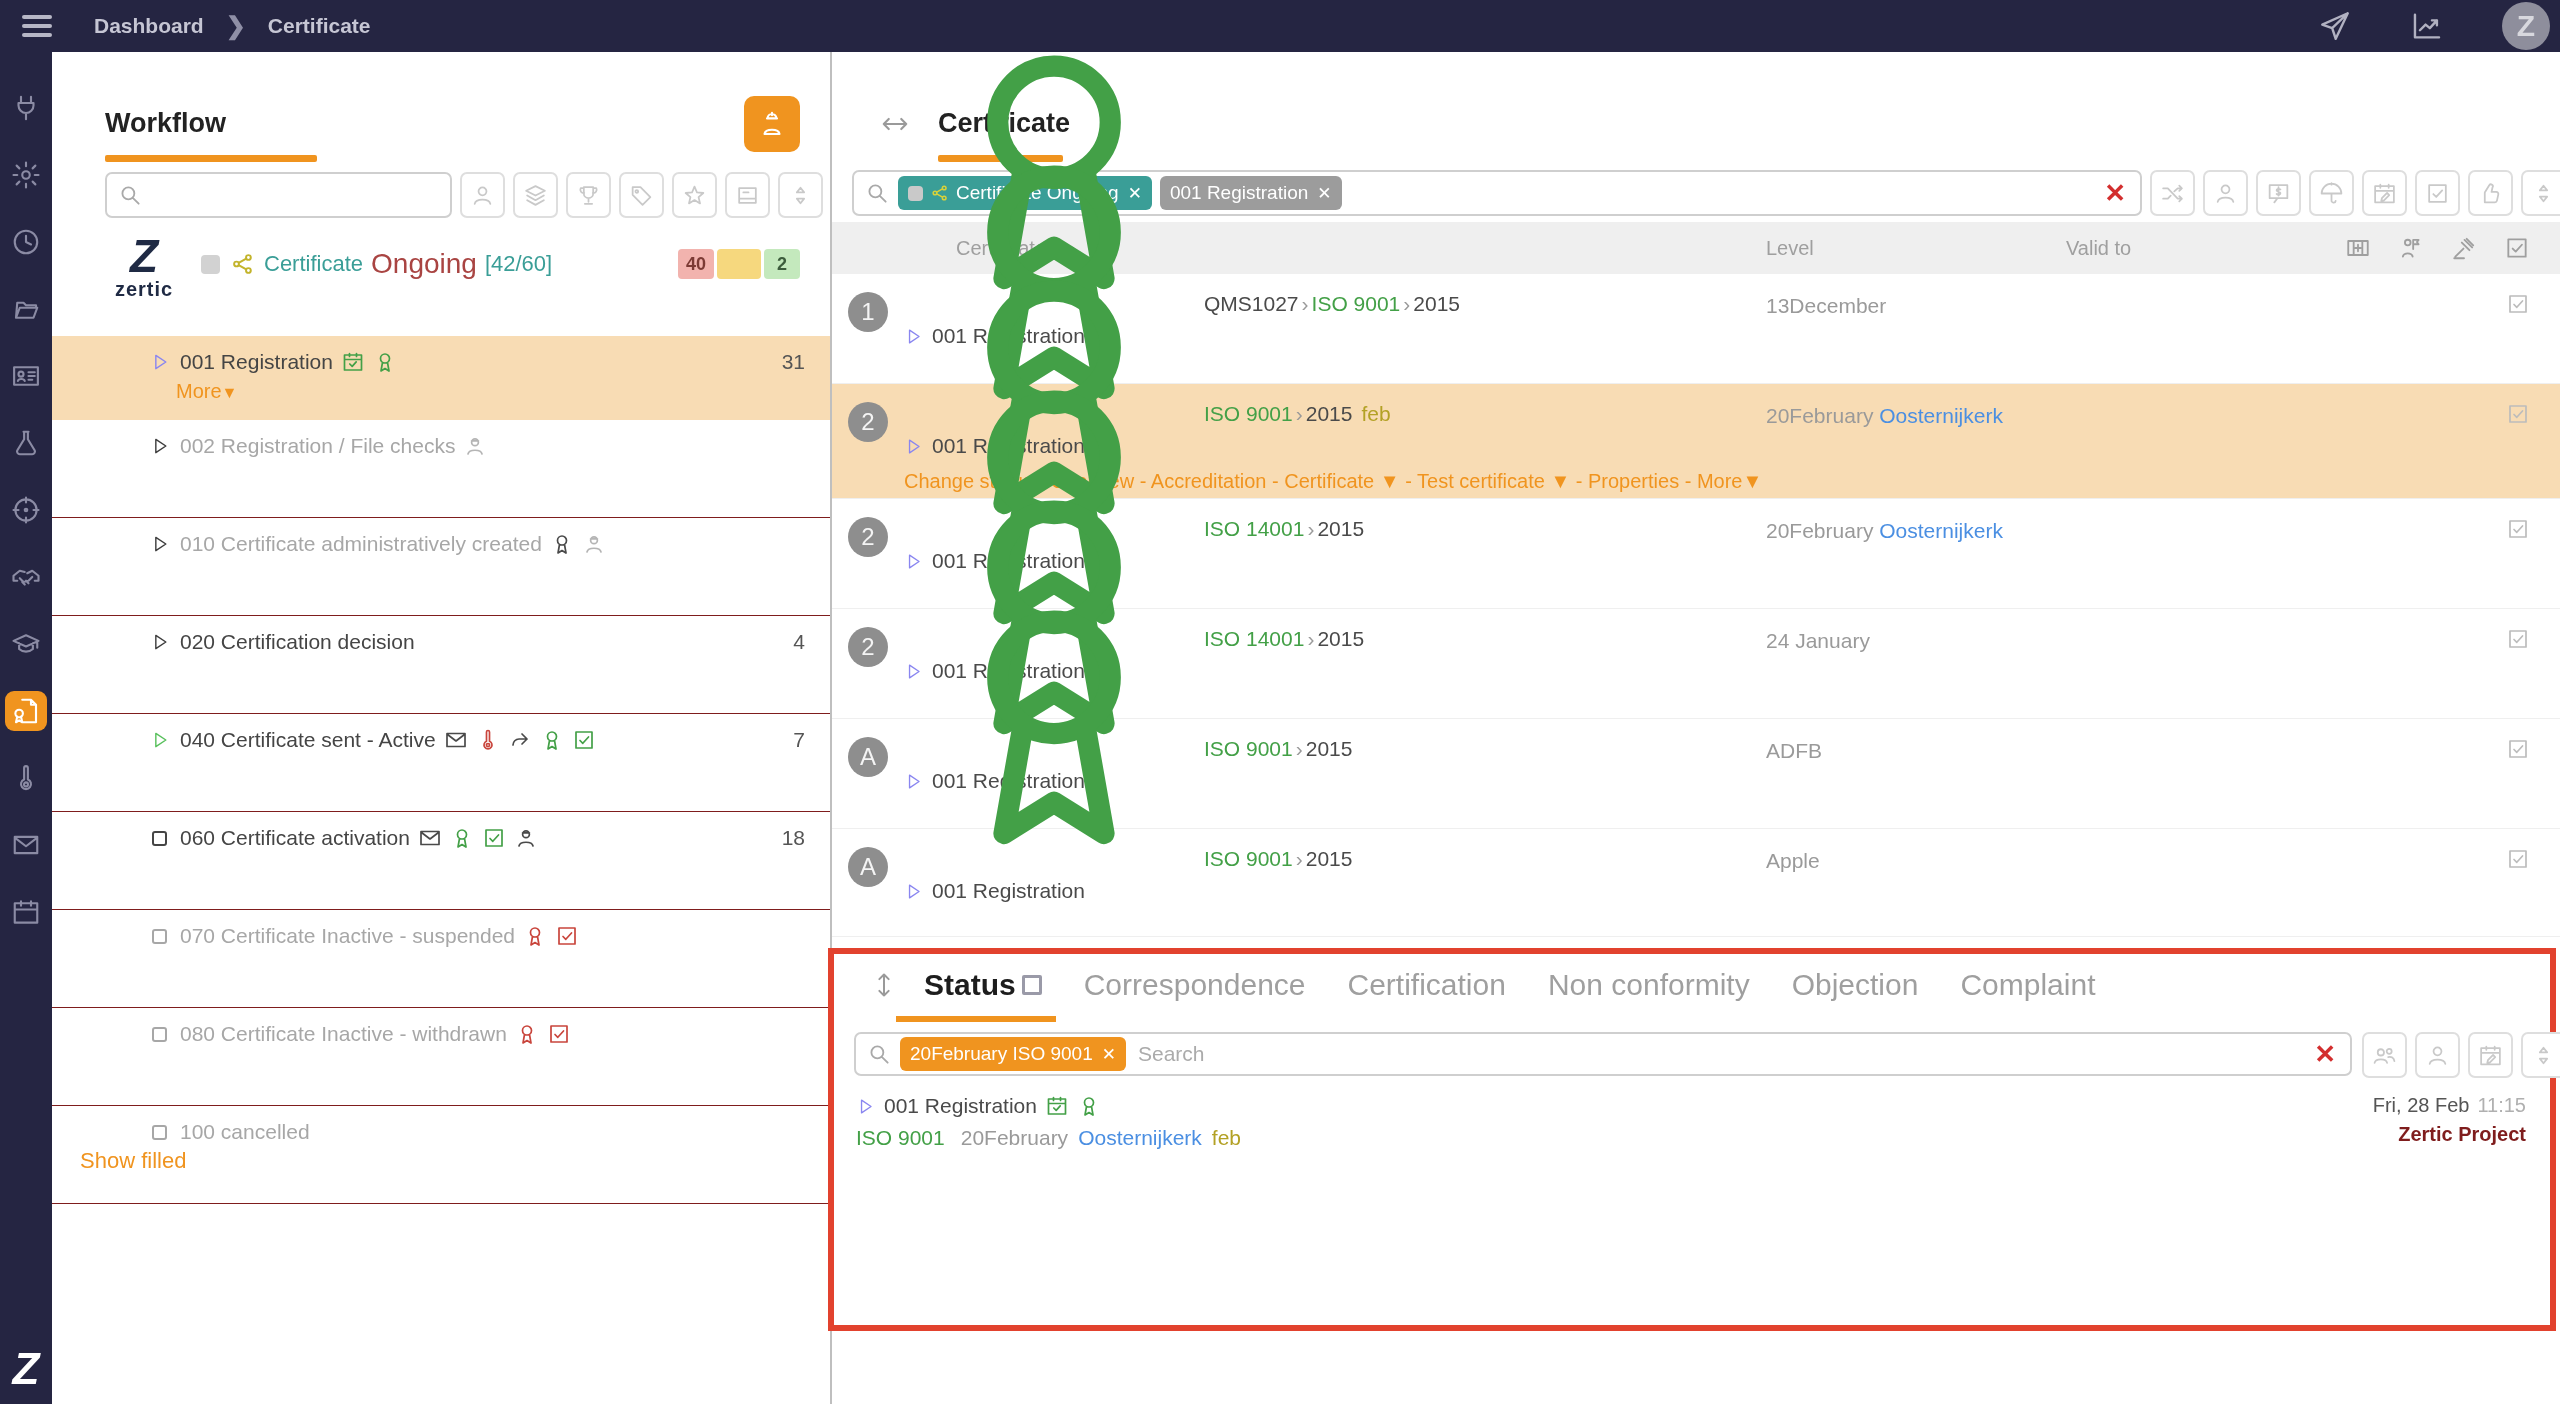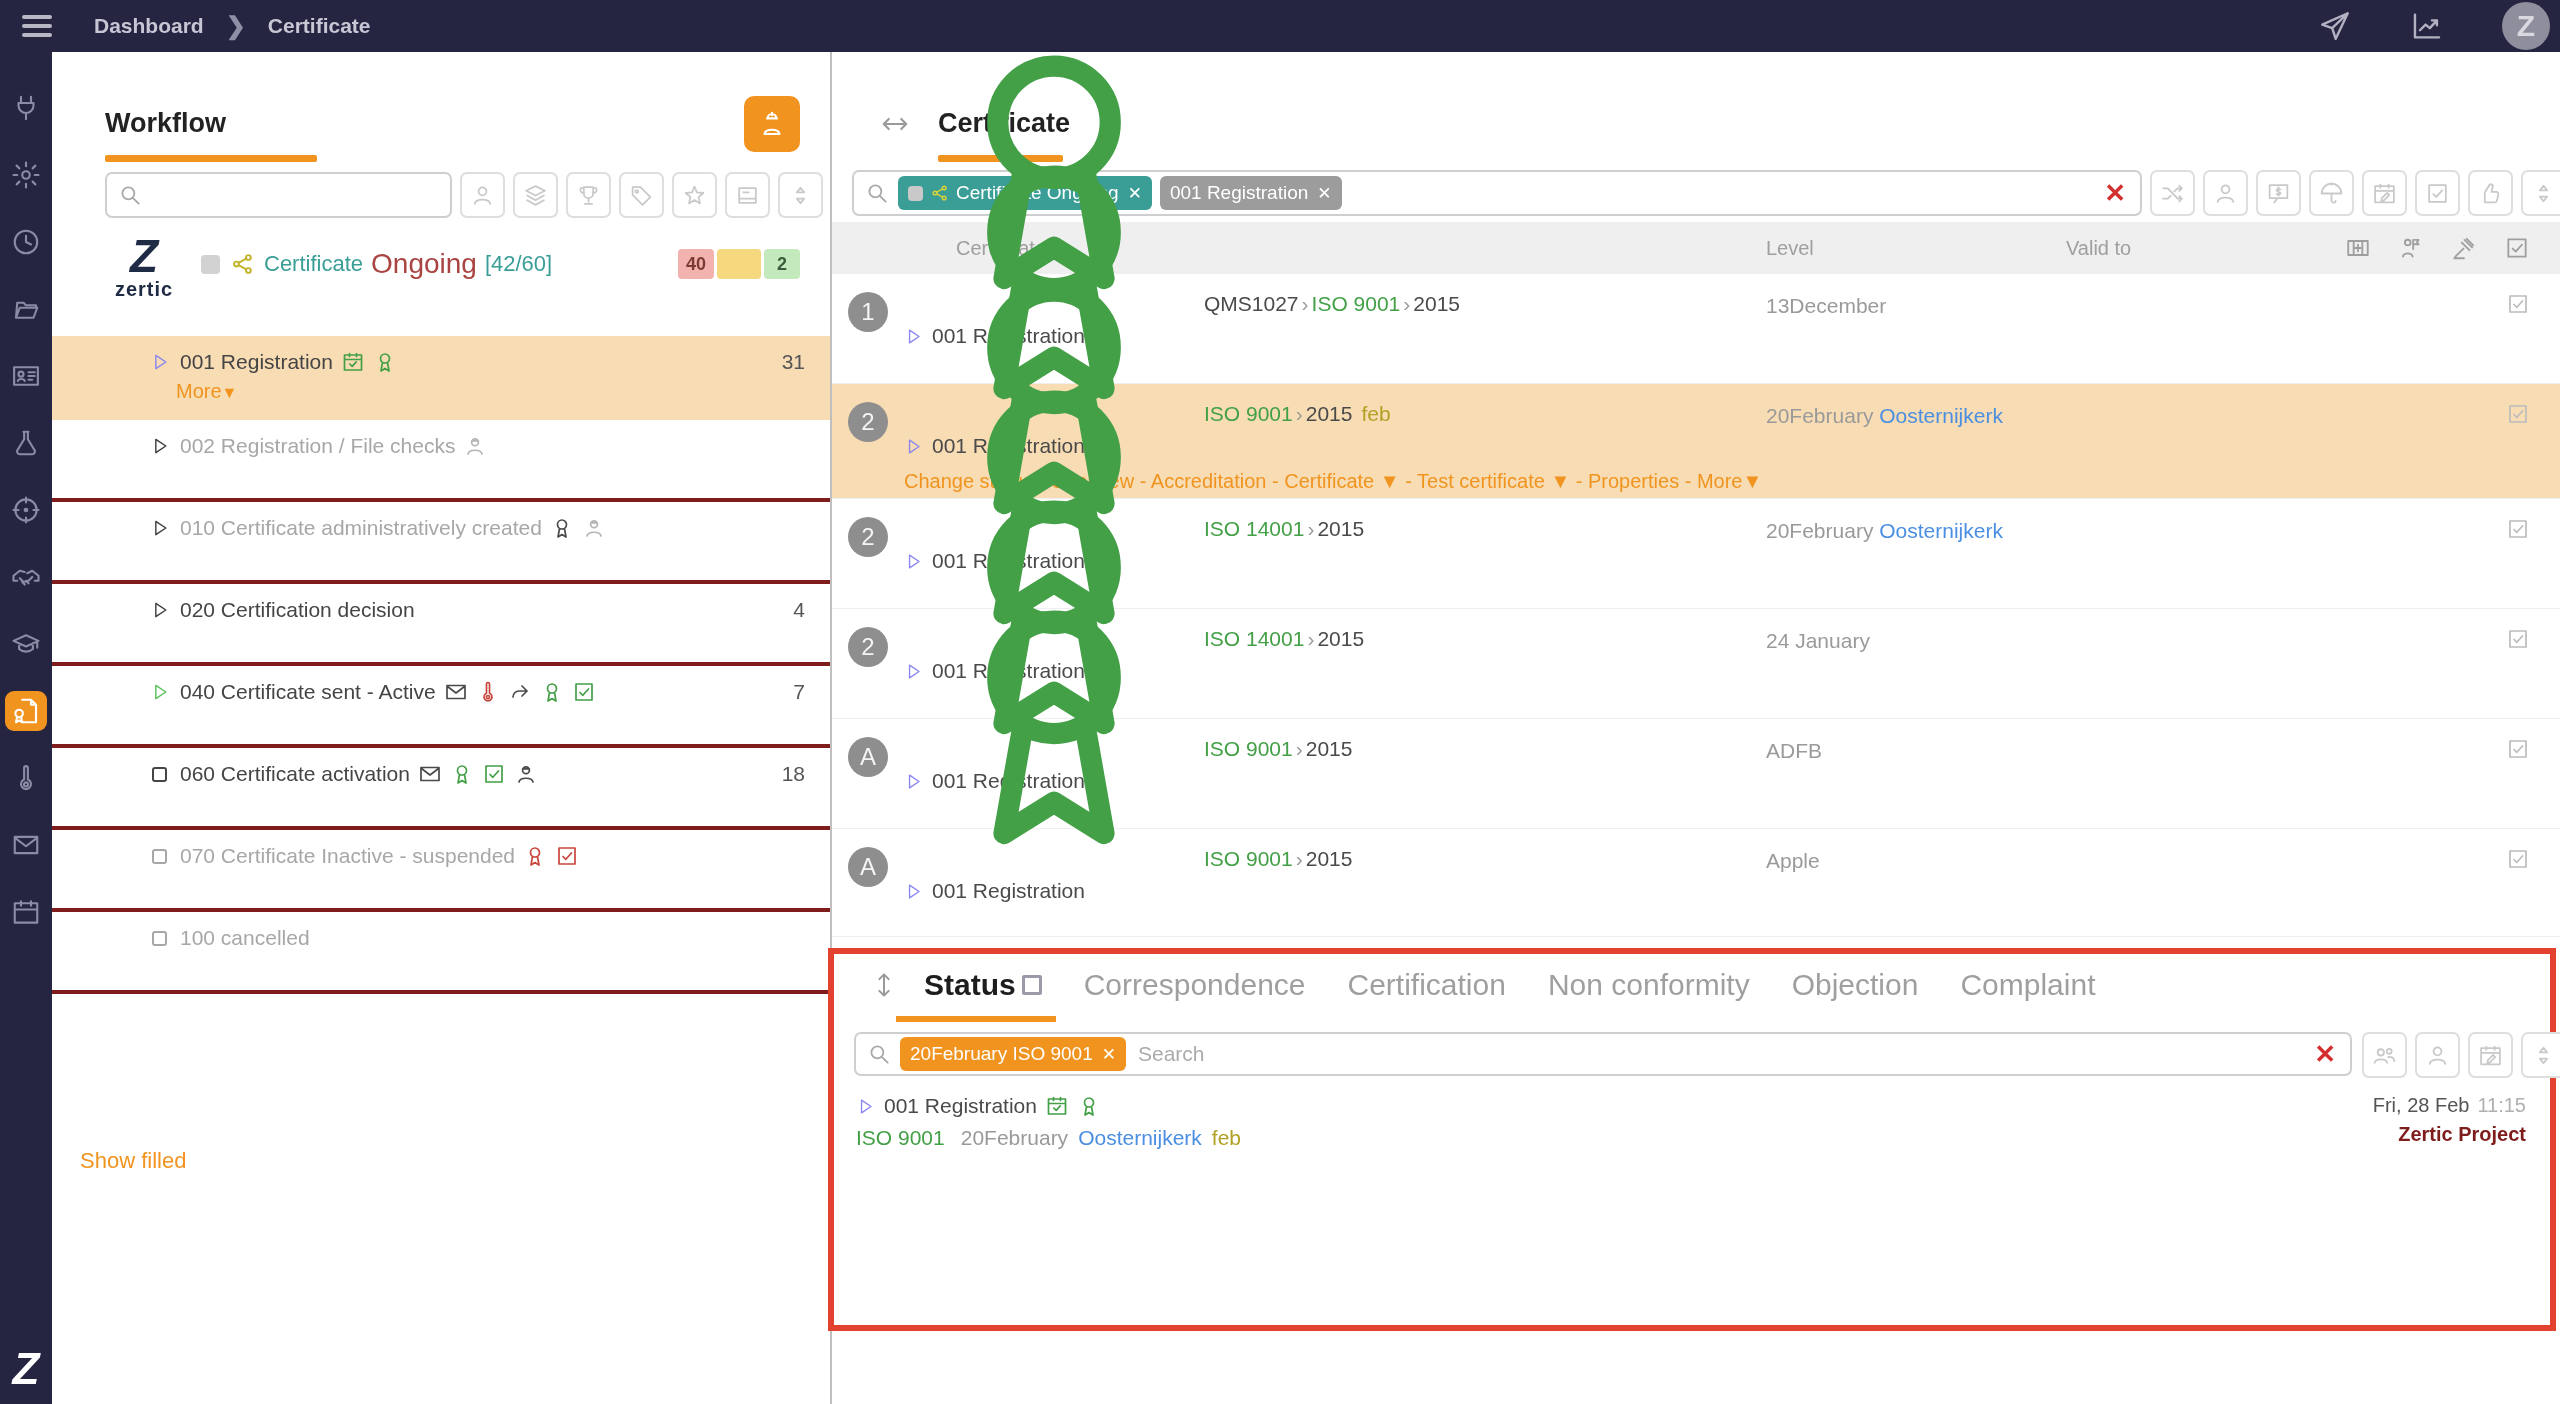--- a/index.html
+++ b/index.html
@@ -54,21 +54,21 @@
   .root-cert { color:#3a9e97; font-size:22px; }
   .root-ongoing { color:#a94442; font-size:28px; margin-left:8px; }
   .root-count { color:#3a9e97; font-size:22px; margin-left:8px; }
   .badges { display:flex; margin-left:auto; gap:3px; }
   .badge { height:30px; min-width:36px; padding:0 8px; border-radius:4px; font-size:18px; font-weight:bold; display:flex; align-items:center; justify-content:center; }
   .badge.red { background:#f2b3ae; color:#7c3a34; }
   .badge.yellow { background:#f6d87e; color:#7c6a1f; width:44px; }
   .badge.green { background:#c4e9bd; color:#3c5c3c; }
 
   .wf-items { position:absolute; left:0; top:284px; width:778px; }
-  .wf-item { position:relative; height:82px; border-bottom:4px solid #7f1d1d; padding:14px 25px 0 98px; font-size:21px; color:#454545; cursor:pointer; }
+  .wf-item { position:relative; height:98px; border-bottom:1px solid #7f1d1d; padding:14px 25px 0 98px; font-size:21px; color:#454545; cursor:pointer; }
   .wf-item.sel { background:#f8dcb4; height:84px; border-bottom:none; }
   .wf-item.muted { color:#a7a7a7; }
   .wf-item .line { display:flex; align-items:center; }
   .marker { width:20px; height:20px; margin-right:10px; flex:none; }
   .marker.square { width:15px; height:15px; border:2px solid; border-radius:3px; margin:0 13px 0 2px; }
   .mk-purple { color:#8a86f0; } .mk-dark { color:#3d3d3d; } .mk-green { color:#58c05c; }
   .sq-green { border-color:#58c05c; } .sq-red { border-color:#d9534f; } .sq-gray { border-color:#cfcfcf; }
   .wf-item .ti { width:24px; height:24px; margin-left:8px; }
   .i-green { color:#43a047; } .i-dark { color:#4a4a4a; } .i-gray { color:#b5b5b5; } .i-red { color:#c9453c; }
   .wf-count { position:absolute; right:25px; top:14px; font-size:21px; color:#555; }
@@ -501,20 +501,36 @@
             </span>
             <span class="ic ti i-red">
               <svg viewBox="0 0 24 24" fill="none" stroke="currentColor" stroke-width="1.7" stroke-linecap="round" stroke-linejoin="round">
                 <path d="M4 4h16v16H4zM8 12.5l2.8 2.8 5.7-6.3"></path>
               </svg>
             </span>
           </div>
         </div>
         <div class="wf-item muted">
           <div class="line">
+            <span class="marker square sq-red"></span>
+            <span>080 Certificate Inactive - withdrawn</span>
+            <span class="ic ti i-red">
+              <svg viewBox="0 0 24 24" fill="none" stroke="currentColor" stroke-width="1.7" stroke-linecap="round" stroke-linejoin="round">
+                <path d="M12 4a4.5 4.5 0 1 0 0 9 4.5 4.5 0 0 0 0-9zM9.5 12.5L8 21l4-2.5 4 2.5-1.5-8.5"></path>
+              </svg>
+            </span>
+            <span class="ic ti i-red">
+              <svg viewBox="0 0 24 24" fill="none" stroke="currentColor" stroke-width="1.7" stroke-linecap="round" stroke-linejoin="round">
+                <path d="M4 4h16v16H4zM8 12.5l2.8 2.8 5.7-6.3"></path>
+              </svg>
+            </span>
+          </div>
+        </div>
+        <div class="wf-item muted">
+          <div class="line">
             <span class="marker square sq-gray"></span>
             <span>100 cancelled</span>
           </div>
         </div>
       </div>
     <div class="show-filled">Show filled</div>
   </div>
 
   <div class="vdivider"></div>
 

